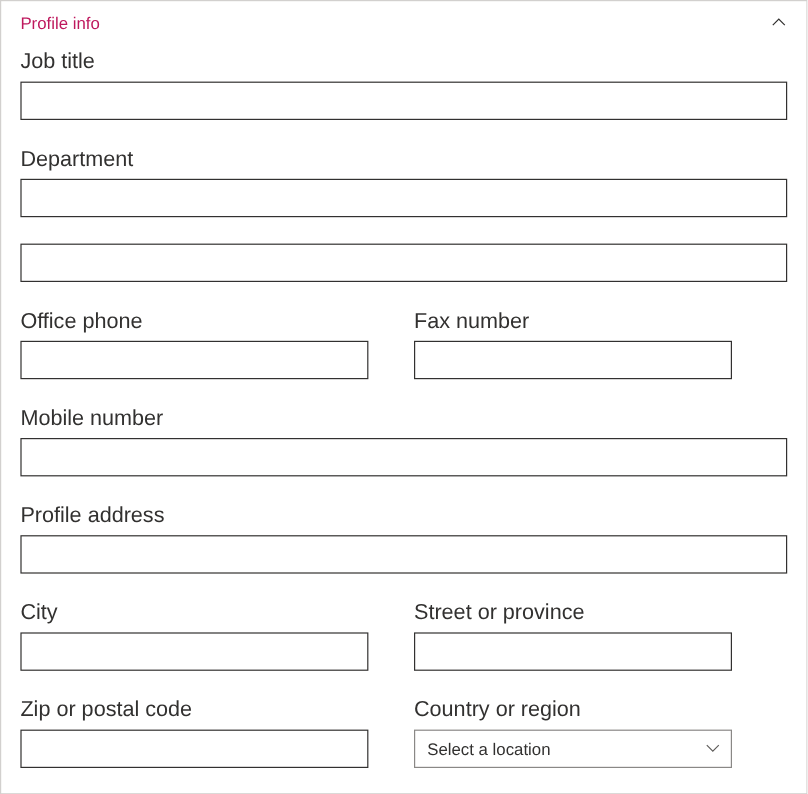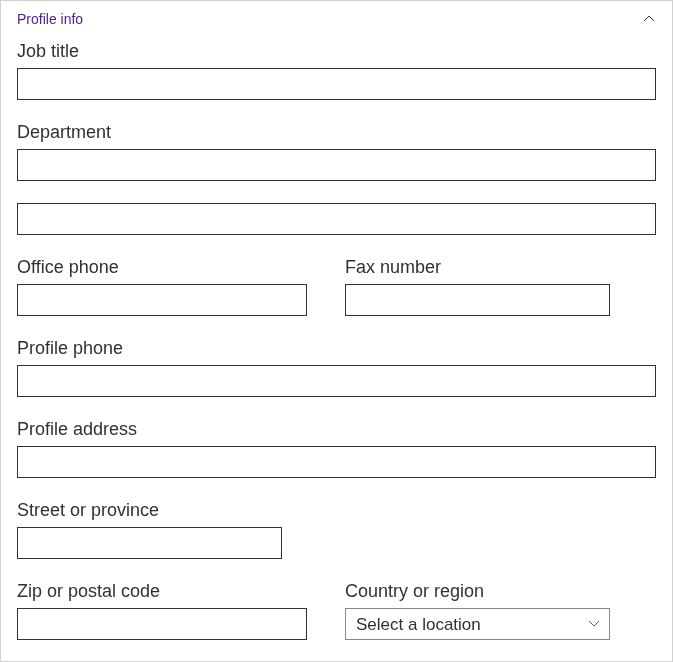--- a/index.html
+++ b/index.html
@@ -21,21 +21,21 @@
     }
     .panel-header {
       display: flex;
       justify-content: space-between;
       align-items: center;
       padding: 10px 16px 4px 16px;
     }
     .panel-title {
       font-size: 14px;
       font-weight: 400;
-      color: #4c1d95;
+      color: #be185d;
     }
     .chevron {
       width: 14px;
       height: 14px;
       display: flex;
       align-items: center;
       justify-content: center;
       cursor: pointer;
     }
     .panel-body {
@@ -74,21 +74,21 @@
     }
     .select-wrapper {
       position: relative;
       width: 265px;
     }
     .select-input {
       width: 100%;
       height: 32px;
       border: 1px solid #8a8886;
       padding: 0 30px 0 10px;
-      font-size: 17px;
+      font-size: 14px;
       font-family: inherit;
       background: #fff;
       outline: none;
       appearance: none;
       -webkit-appearance: none;
       -moz-appearance: none;
       color: #323130;
       cursor: pointer;
     }
     .select-chevron {
@@ -133,30 +133,34 @@
         <label class="field-label">Office phone</label>
         <input type="text" class="text-input narrow" value="" style="">
       </div>
       <div class="col">
         <label class="field-label">Fax number</label>
         <input type="text" class="text-input" style="width: 265px;" value="">
       </div>
     </div>
 
     <div class="field-group">
-      <label class="field-label">Profile phone</label>
+      <label class="field-label">Mobile number</label>
       <input type="text" class="text-input" value="" style="">
     </div>
 
     <div class="field-group">
       <label class="field-label">Profile address</label>
       <input type="text" class="text-input" value="" style="">
     </div>
 
     <div class="row">
+      <div class="col">
+        <label class="field-label">City</label>
+        <input type="text" class="text-input narrow" value="" style="">
+      </div>
       <div class="col">
         <label class="field-label">Street or province</label>
         <input type="text" class="text-input" style="width: 265px;" value="">
       </div>
     </div>
 
     <div class="row" style="margin-bottom:16px">
       <div class="col">
         <label class="field-label">Zip or postal code</label>
         <input type="text" class="text-input narrow" value="" style="">

